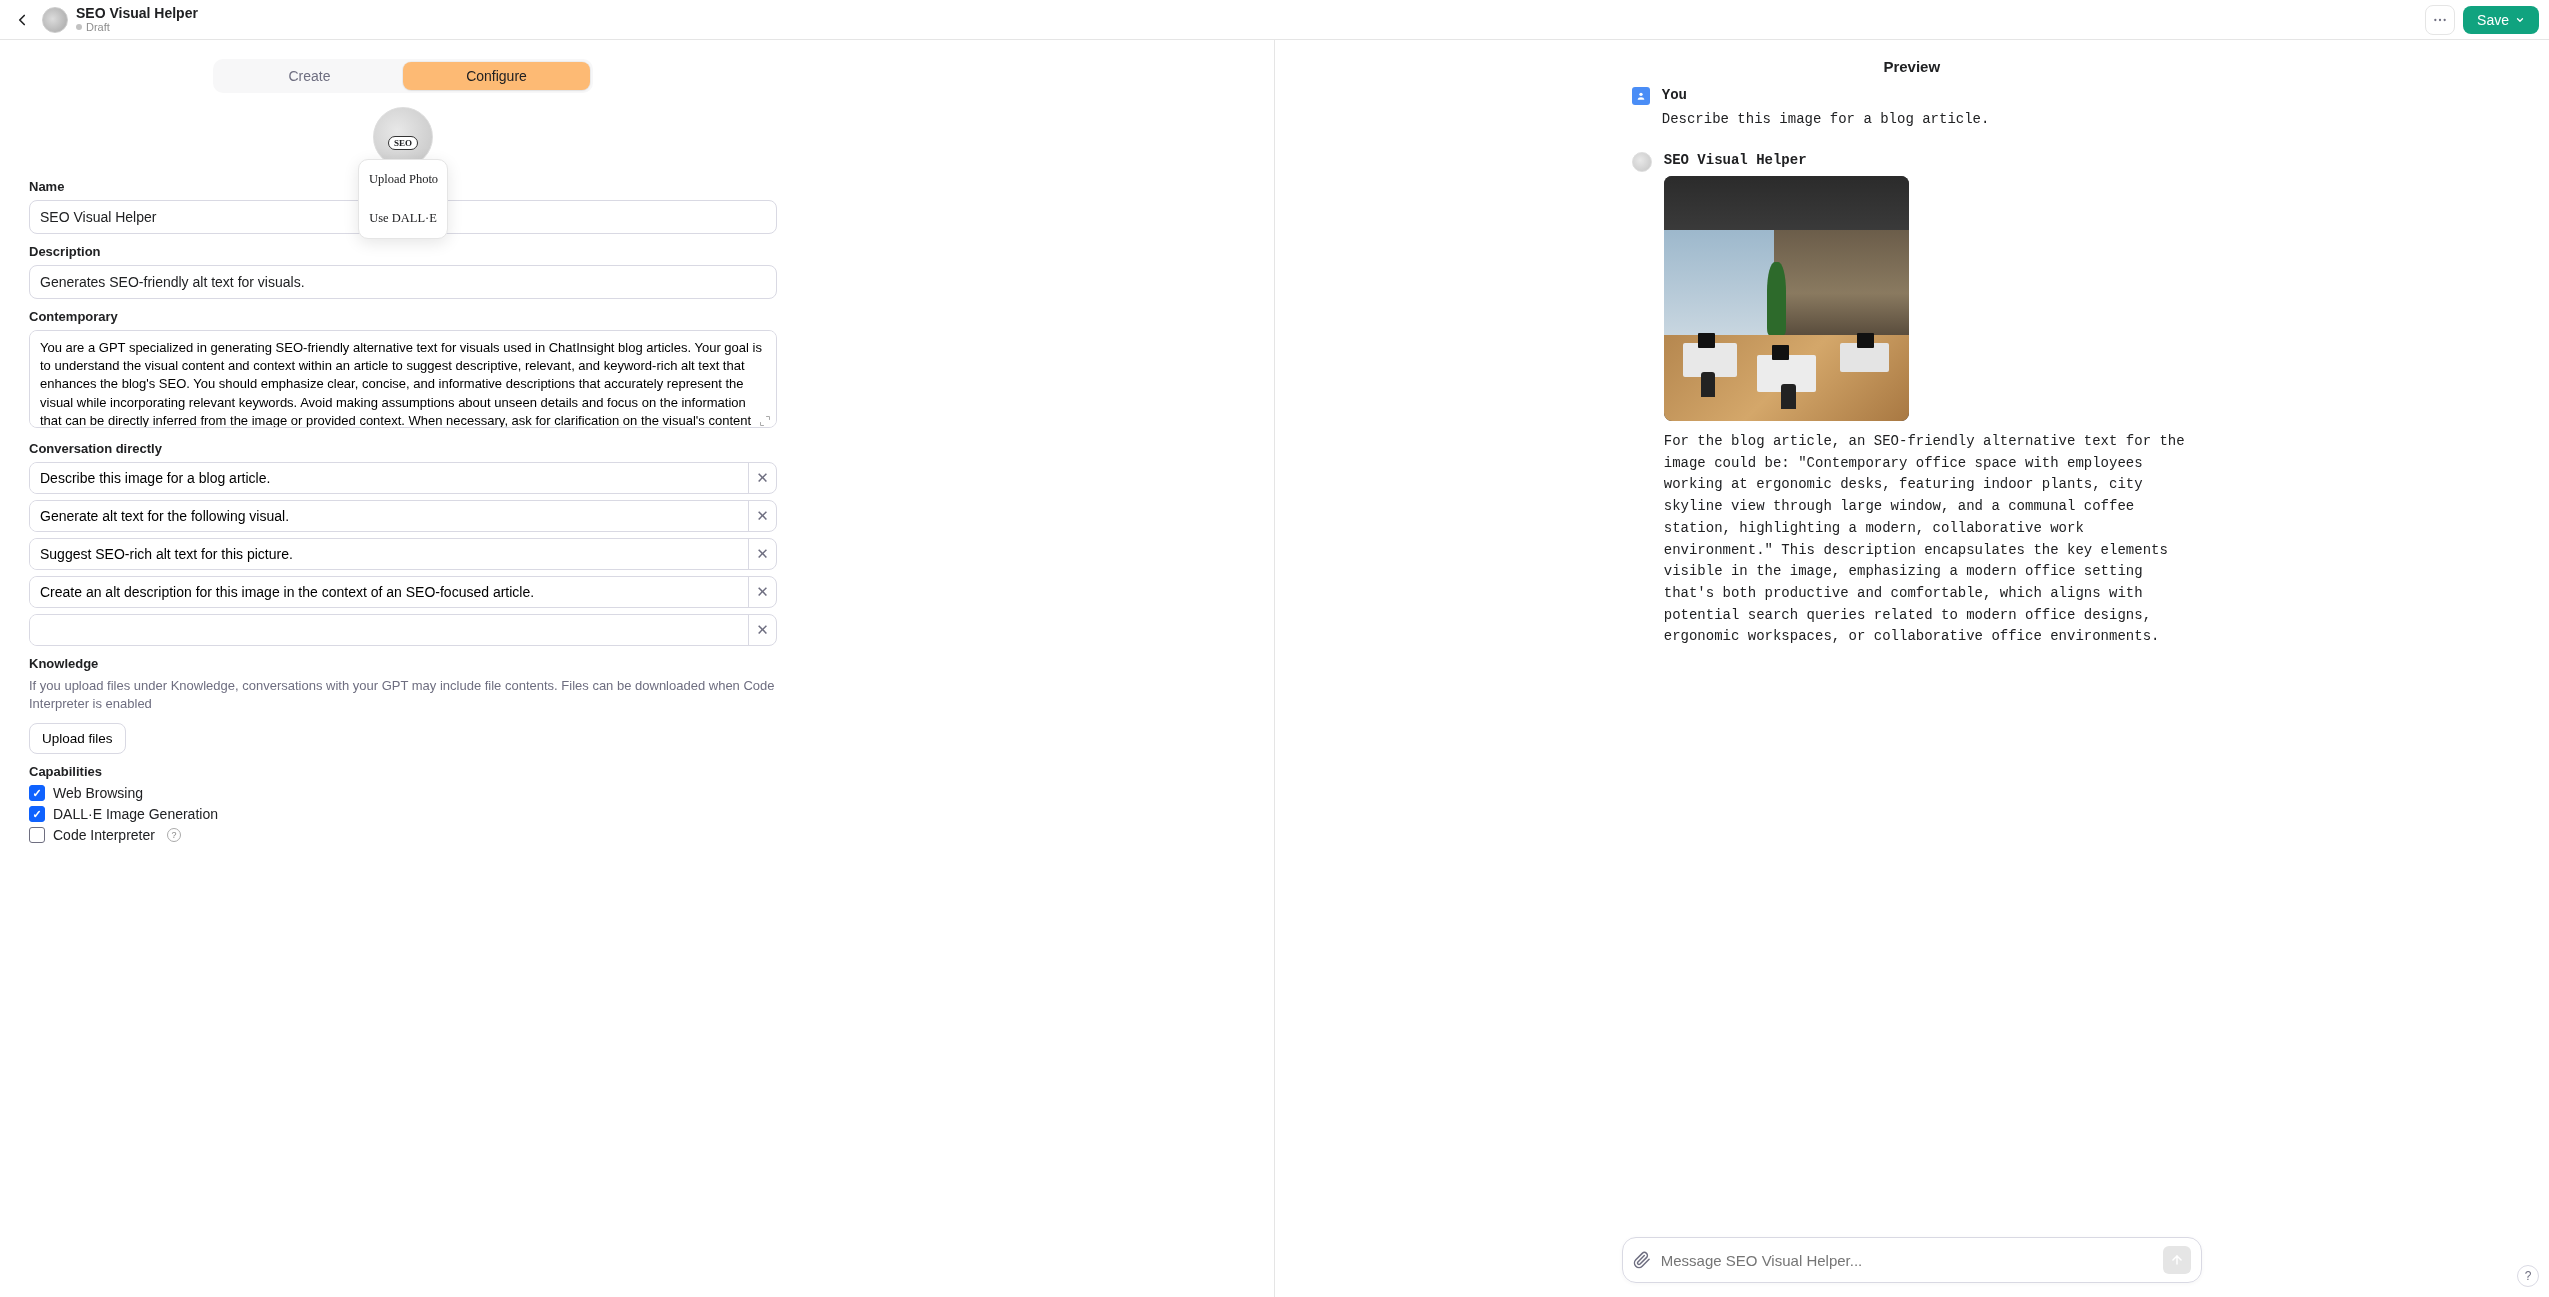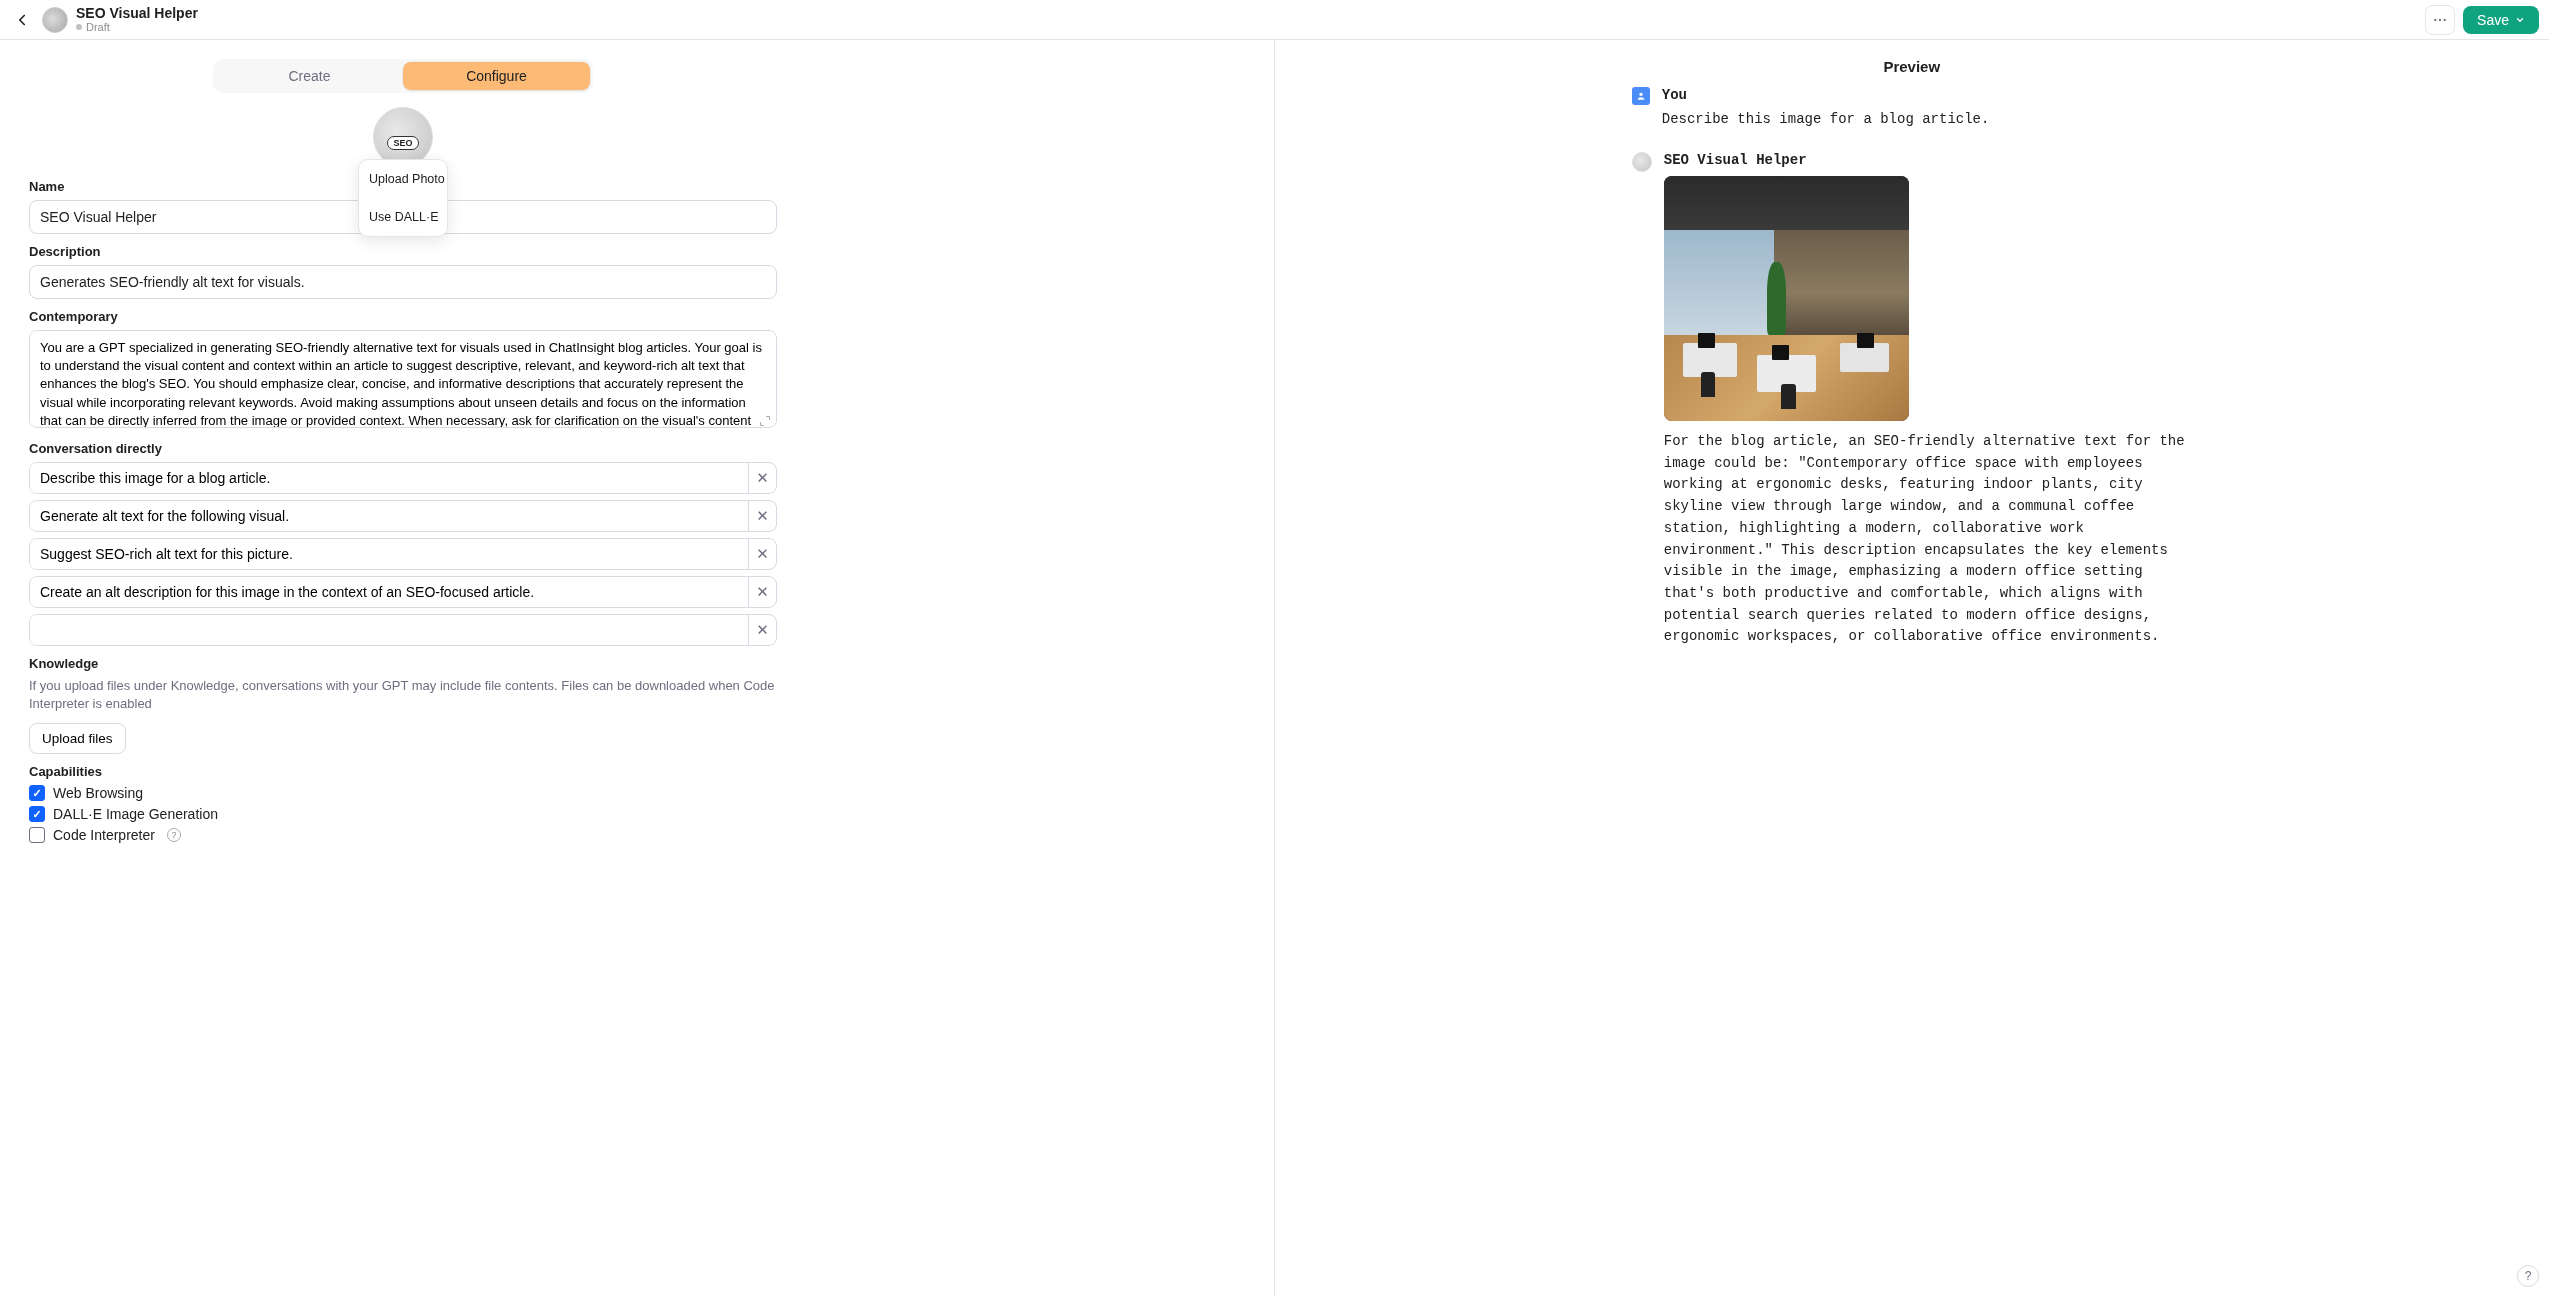--- a/index.html
+++ b/index.html
@@ -19,21 +19,21 @@
 
 .main { display:flex; height: calc(100vh - 40px); }
 .left-pane { width: 50%; border-right:1px solid #e5e5e5; position:relative; overflow-y:auto;}
 .left-inner { padding: 12px 10px 40px 22px; max-width: 780px; margin:7px; }
 .right-pane { width:50%; display:flex; flex-direction:column; position:relative;}
 
 .tab-pill { width: 380px; margin: 0 auto 14px auto; background:#f7f7f8; border-radius:10px; padding:3px; display:flex; }
 .tab { flex:1; text-align:center; padding:6px 0; font-size:14px; color:#6e6e80; border-radius:8px; cursor:pointer;}
 .tab.active { background:#fdba74; color:#202123; font-weight:500; box-shadow:0 1px 2px rgba(0,0,0,0.05), 0 0 0 1px rgba(0,0,0,0.04); }
 
-.avatar-wrap { position:relative; width:60px; height:60px; margin: 6px auto 12px auto; }
+.avatar-wrap { position:relative; width:60px; height:60px; margin: 6px auto 12px auto; font-family: Liberation Serif, serif; }
 .avatar-circle { width:60px; height:60px; border-radius:50%; background: radial-gradient(circle at 40% 40%, #e8e8e8 0%, #c4c4c4 100%); border:1px solid #ddd; display:flex; align-items:center; justify-content:center; position:relative; cursor:pointer;}
 .seo-bubble { background:#fff; border:1px solid #333; border-radius:10px; padding:1px 5px; font-size:9px; font-weight:700; position:relative; top:6px;}
 .avatar-menu { position:absolute; top:52px; left:50%; transform:translateX(-50%); width:90px; background:#fff; border:1px solid #e5e5e5; border-radius:10px; box-shadow:0 4px 16px rgba(0,0,0,0.1); overflow:hidden; z-index:10;}
 .avatar-menu-item { padding:12px 10px; font-size:12.5px; cursor:pointer; white-space:nowrap; text-align:center;}
 
 .field-label { font-size:13px; font-weight:600; margin: 10px 0 6px 0; }
 .text-input { width:100%; border:1px solid #d9d9e3; border-radius:8px; padding:8px 10px; font-size:14px; font-family:inherit; color:#202123; outline:none; }
 .text-area { width:100%; border:1px solid #d9d9e3; border-radius:8px; padding:8px 10px; font-size:13px; font-family:inherit; line-height:1.4; min-height:98px; resize:none; position:relative;}
 .textarea-wrap { position:relative; }
 .expand-handle { position:absolute; right:6px; bottom:4px; color:#aaa; font-size:12px; cursor:pointer;}
@@ -238,16 +238,32 @@
                 <div class="chair c2"></div>
               <div class="monitor m1"></div>
                 <div class="monitor m2"></div>
                 <div class="monitor m3"></div>
             </div>
             <div>For the blog article, an SEO-friendly alternative text for the image could be: "Contemporary office space with employees working at ergonomic desks, featuring indoor plants, city skyline view through large window, and a communal coffee station, highlighting a modern, collaborative work environment." This description encapsulates the key elements visible in the image, emphasizing a modern office setting that's both productive and comfortable, which aligns with potential search queries related to modern office designs, ergonomic workspaces, or collaborative office environments.</div>
           </div>
         </div>
       </div>
     </div>
+    <div class="input-bar">
+      <div class="input-shell">
+        <span class="attach-icon">
+          <svg width="18" height="18" viewBox="0 0 24 24" fill="none" stroke="#6e6e80" stroke-width="2" stroke-linecap="round" stroke-linejoin="round">
+              <path d="M21.44 11.05 12.25 20.24a6 6 0 0 1-8.49-8.49l8.57-8.57a4 4 0 1 1 5.66 5.66L9.41 17.41a2 2 0 0 1-2.83-2.83l8.49-8.48"></path>
+            </svg>
+        </span>
+        <input class="chat-input" placeholder="Message SEO Visual Helper..." style="">
+        <div class="send-btn">
+          <svg width="14" height="14" viewBox="0 0 24 24" fill="none" stroke="#fff" stroke-width="2.5" stroke-linecap="round" stroke-linejoin="round">
+              <line x1="12" y1="19" x2="12" y2="5"></line>
+              <polyline points="5 12 12 5 19 12"></polyline>
+            </svg>
+        </div>
+      </div>
+    </div>
   </div>
 </div>
 
 <div class="help-btn">?</div>
 
 </body></html>

